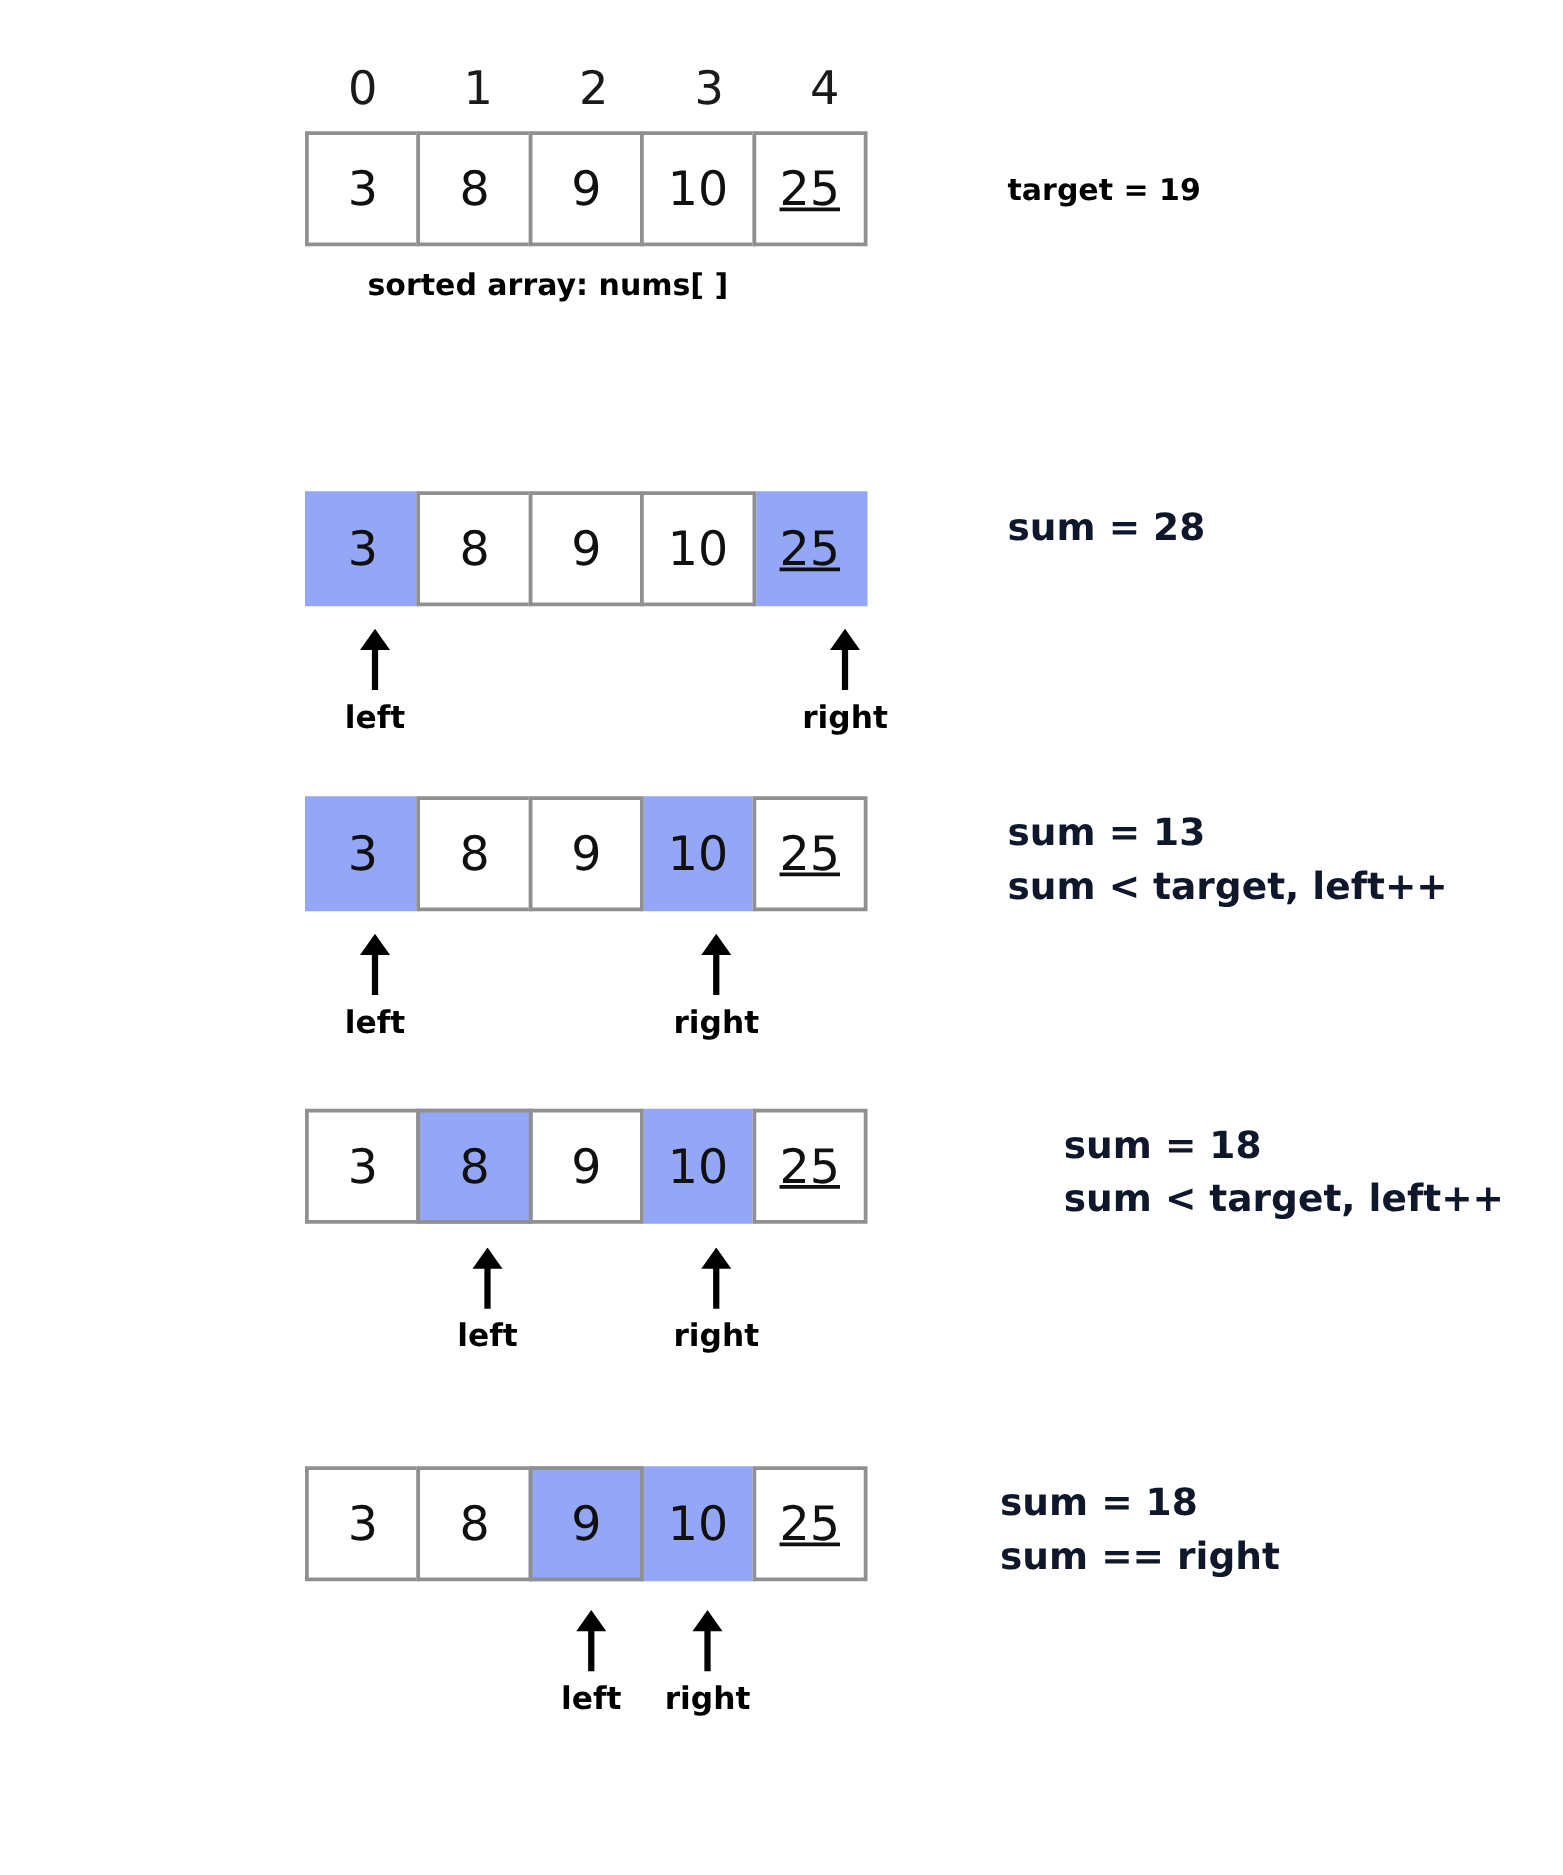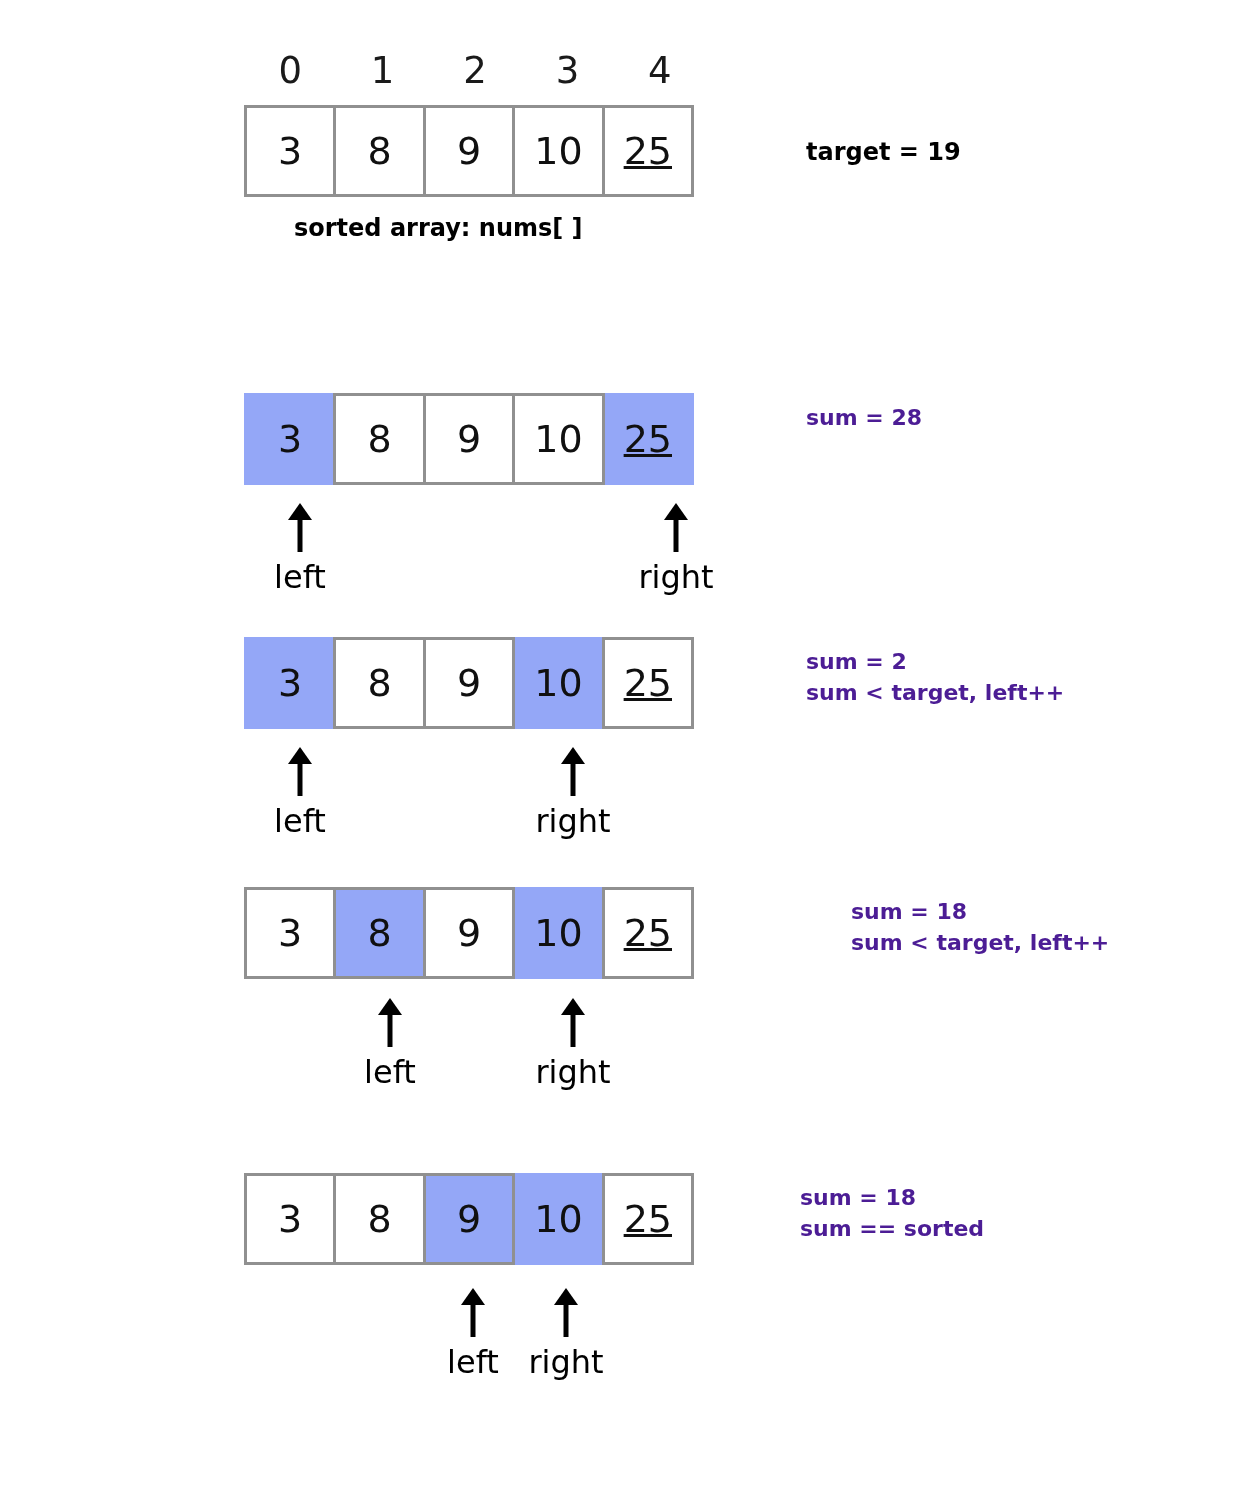--- a/index.html
+++ b/index.html
@@ -80,42 +80,42 @@
   .caption {
     position: absolute;
     font-size: 24px;
     font-weight: 700;
     line-height: 1.0;
     color: #000000;
     white-space: nowrap;
   }
   .note {
     position: absolute;
-    font-size: 22px;
+    font-size: 30px;
     font-weight: 700;
     line-height: 1.42;
-    color: #4c1d95;
+    color: #0f172a;
     white-space: nowrap;
   }
   .note-line { display: block; }
 
   
   .pointer {
     position: absolute;
     width: 110px;
     margin-left: -55px;
     text-align: center;
   }
   .pointer svg {
     display: block;
     margin: 0 auto;
   }
   .pointer-label {
-    font-size: 32px;
-    font-weight: 400;
+    font-size: 25px;
+    font-weight: 700;
     color: #000000;
     line-height: 1;
     margin-top: 8px;
     display: block;
   }
 </style>
 </head>
 <body>
 
 <div class="stage">
@@ -186,21 +186,21 @@
 
   <div class="pointer" style="left:573px; top:747px;">
     <svg width="26" height="50" viewBox="0 0 26 50">
       <line x1="13" y1="49" x2="13" y2="10" stroke="#000000" stroke-width="5"></line>
       <polygon points="13,0 25,17 1,17" fill="#000000"></polygon>
     </svg>
     <span class="pointer-label">right</span>
   </div>
 
   <div class="note" style="left:806px; top:646px;">
-    <span class="note-line">sum = 2</span>
+    <span class="note-line">sum = 13</span>
     <span class="note-line">sum &lt; target, left++</span>
   </div>
 
   <div class="array-row" style="top:887px;">
     <div class="cell plain">3</div>
     <div class="cell hl bordered">8</div>
     <div class="cell plain">9</div>
     <div class="cell hl noborder">10</div>
     <div class="cell plain">25</div>
   </div>
@@ -245,16 +245,16 @@
   <div class="pointer" style="left:566px; top:1288px;">
     <svg width="26" height="50" viewBox="0 0 26 50">
       <line x1="13" y1="49" x2="13" y2="10" stroke="#000000" stroke-width="5"></line>
       <polygon points="13,0 25,17 1,17" fill="#000000"></polygon>
     </svg>
     <span class="pointer-label">right</span>
   </div>
 
   <div class="note" style="left:800px; top:1182px;">
     <span class="note-line">sum = 18</span>
-    <span class="note-line">sum == sorted</span>
+    <span class="note-line">sum == right</span>
   </div>
 
 </div>
 
 </body></html>

